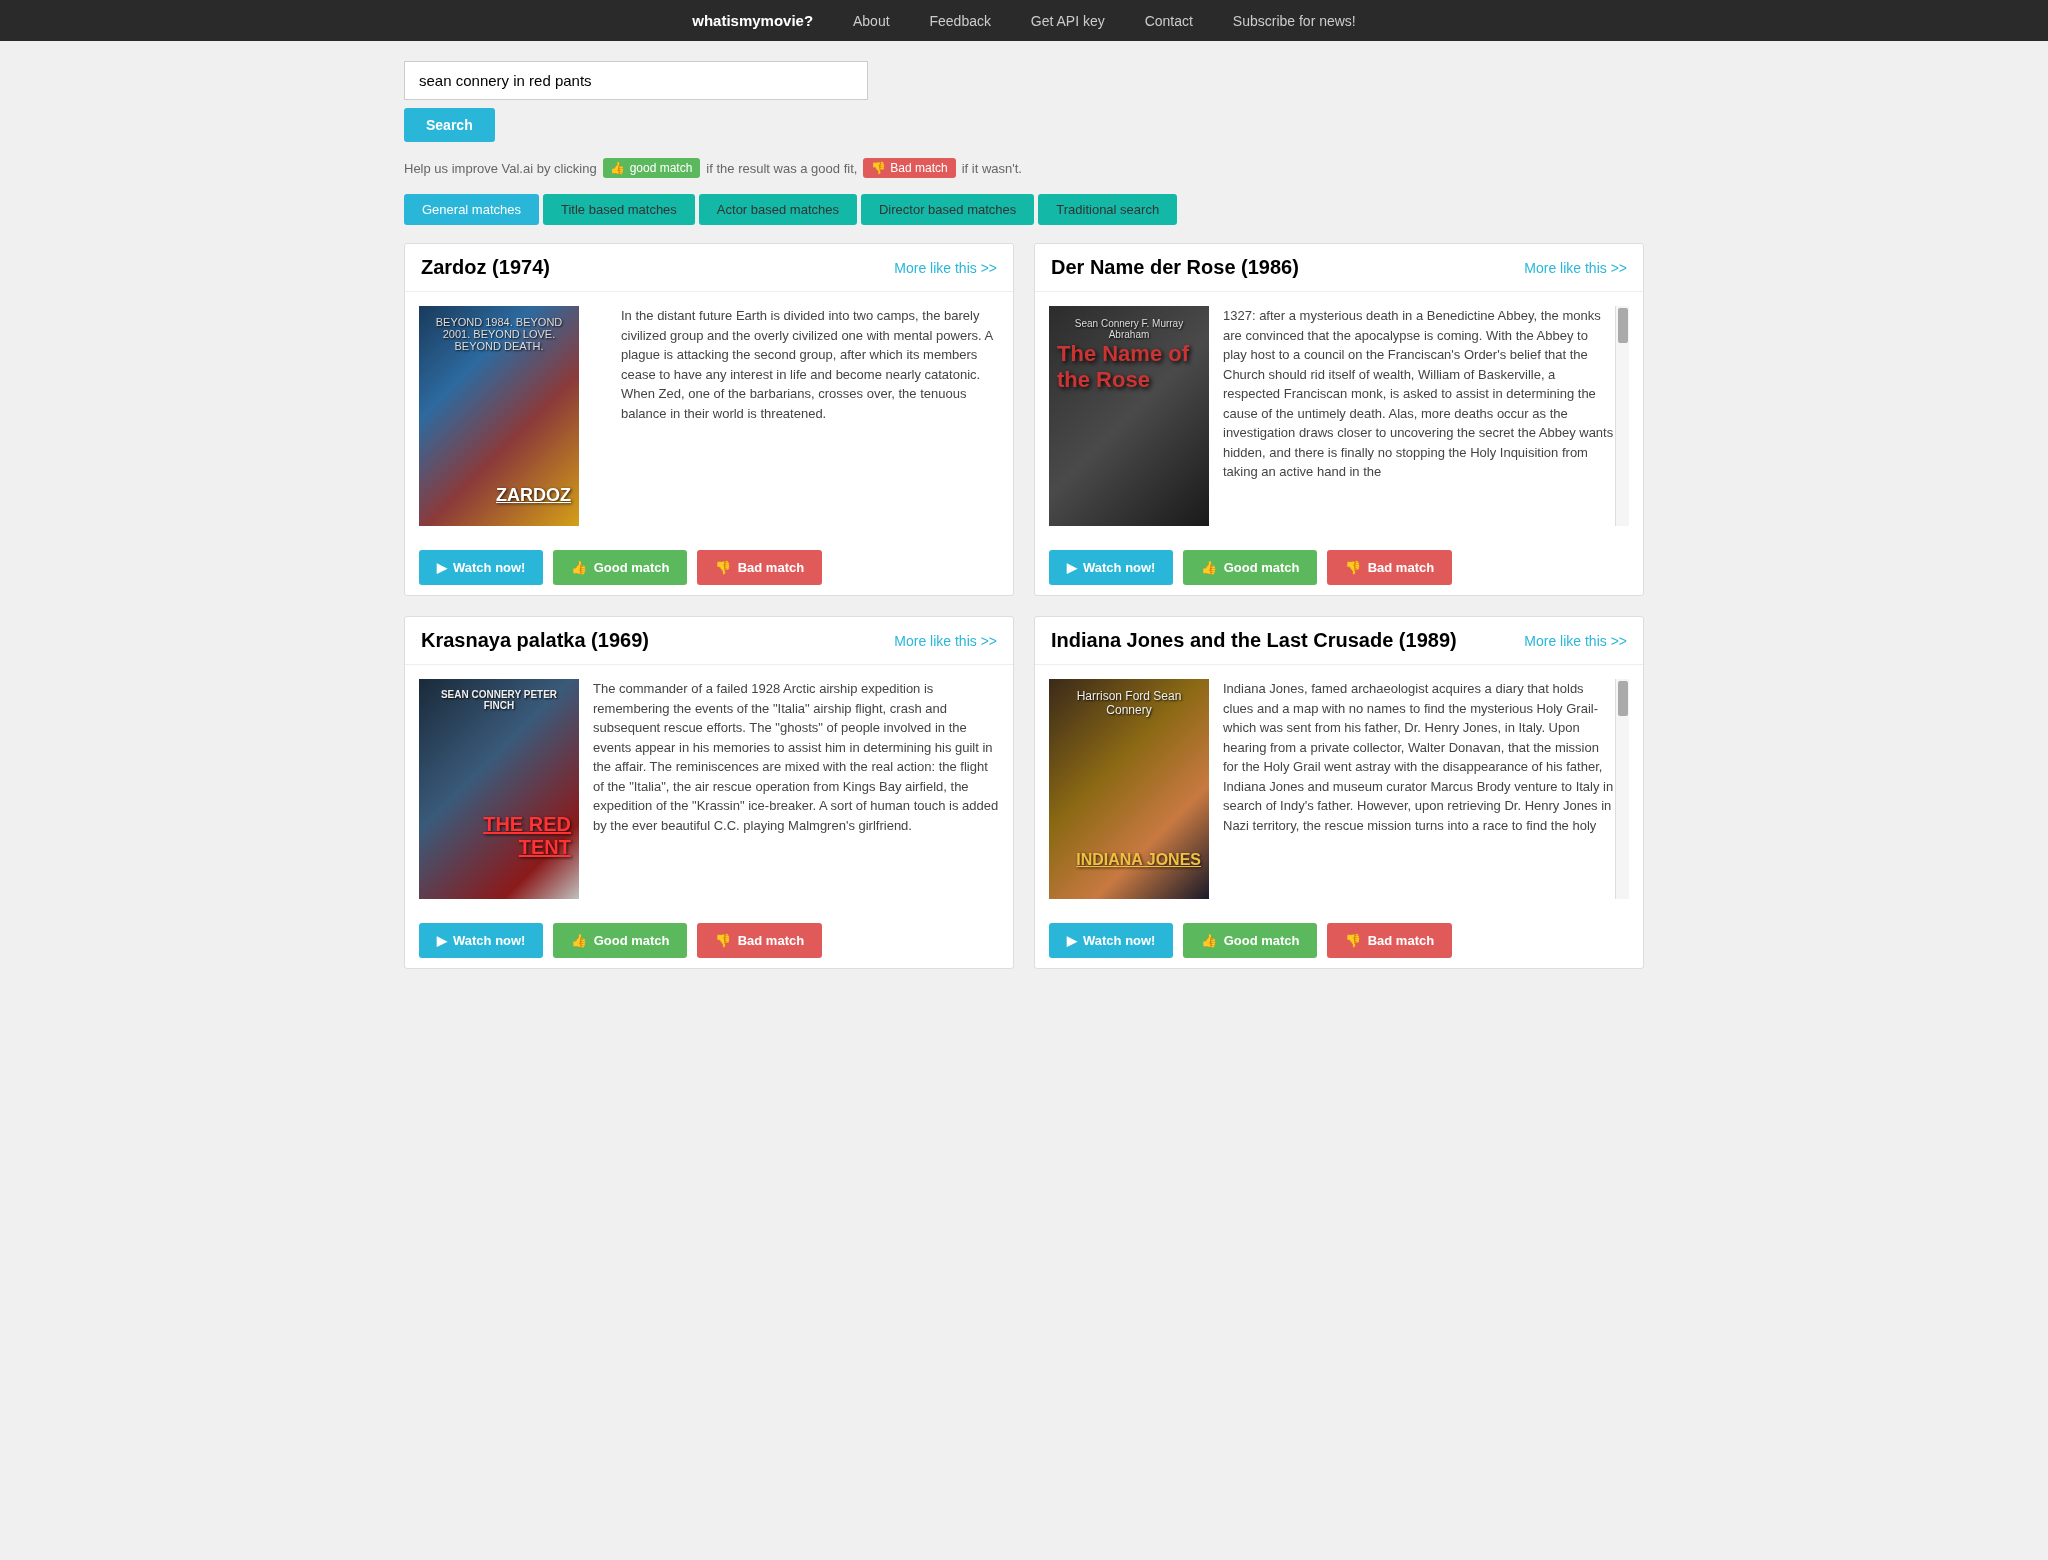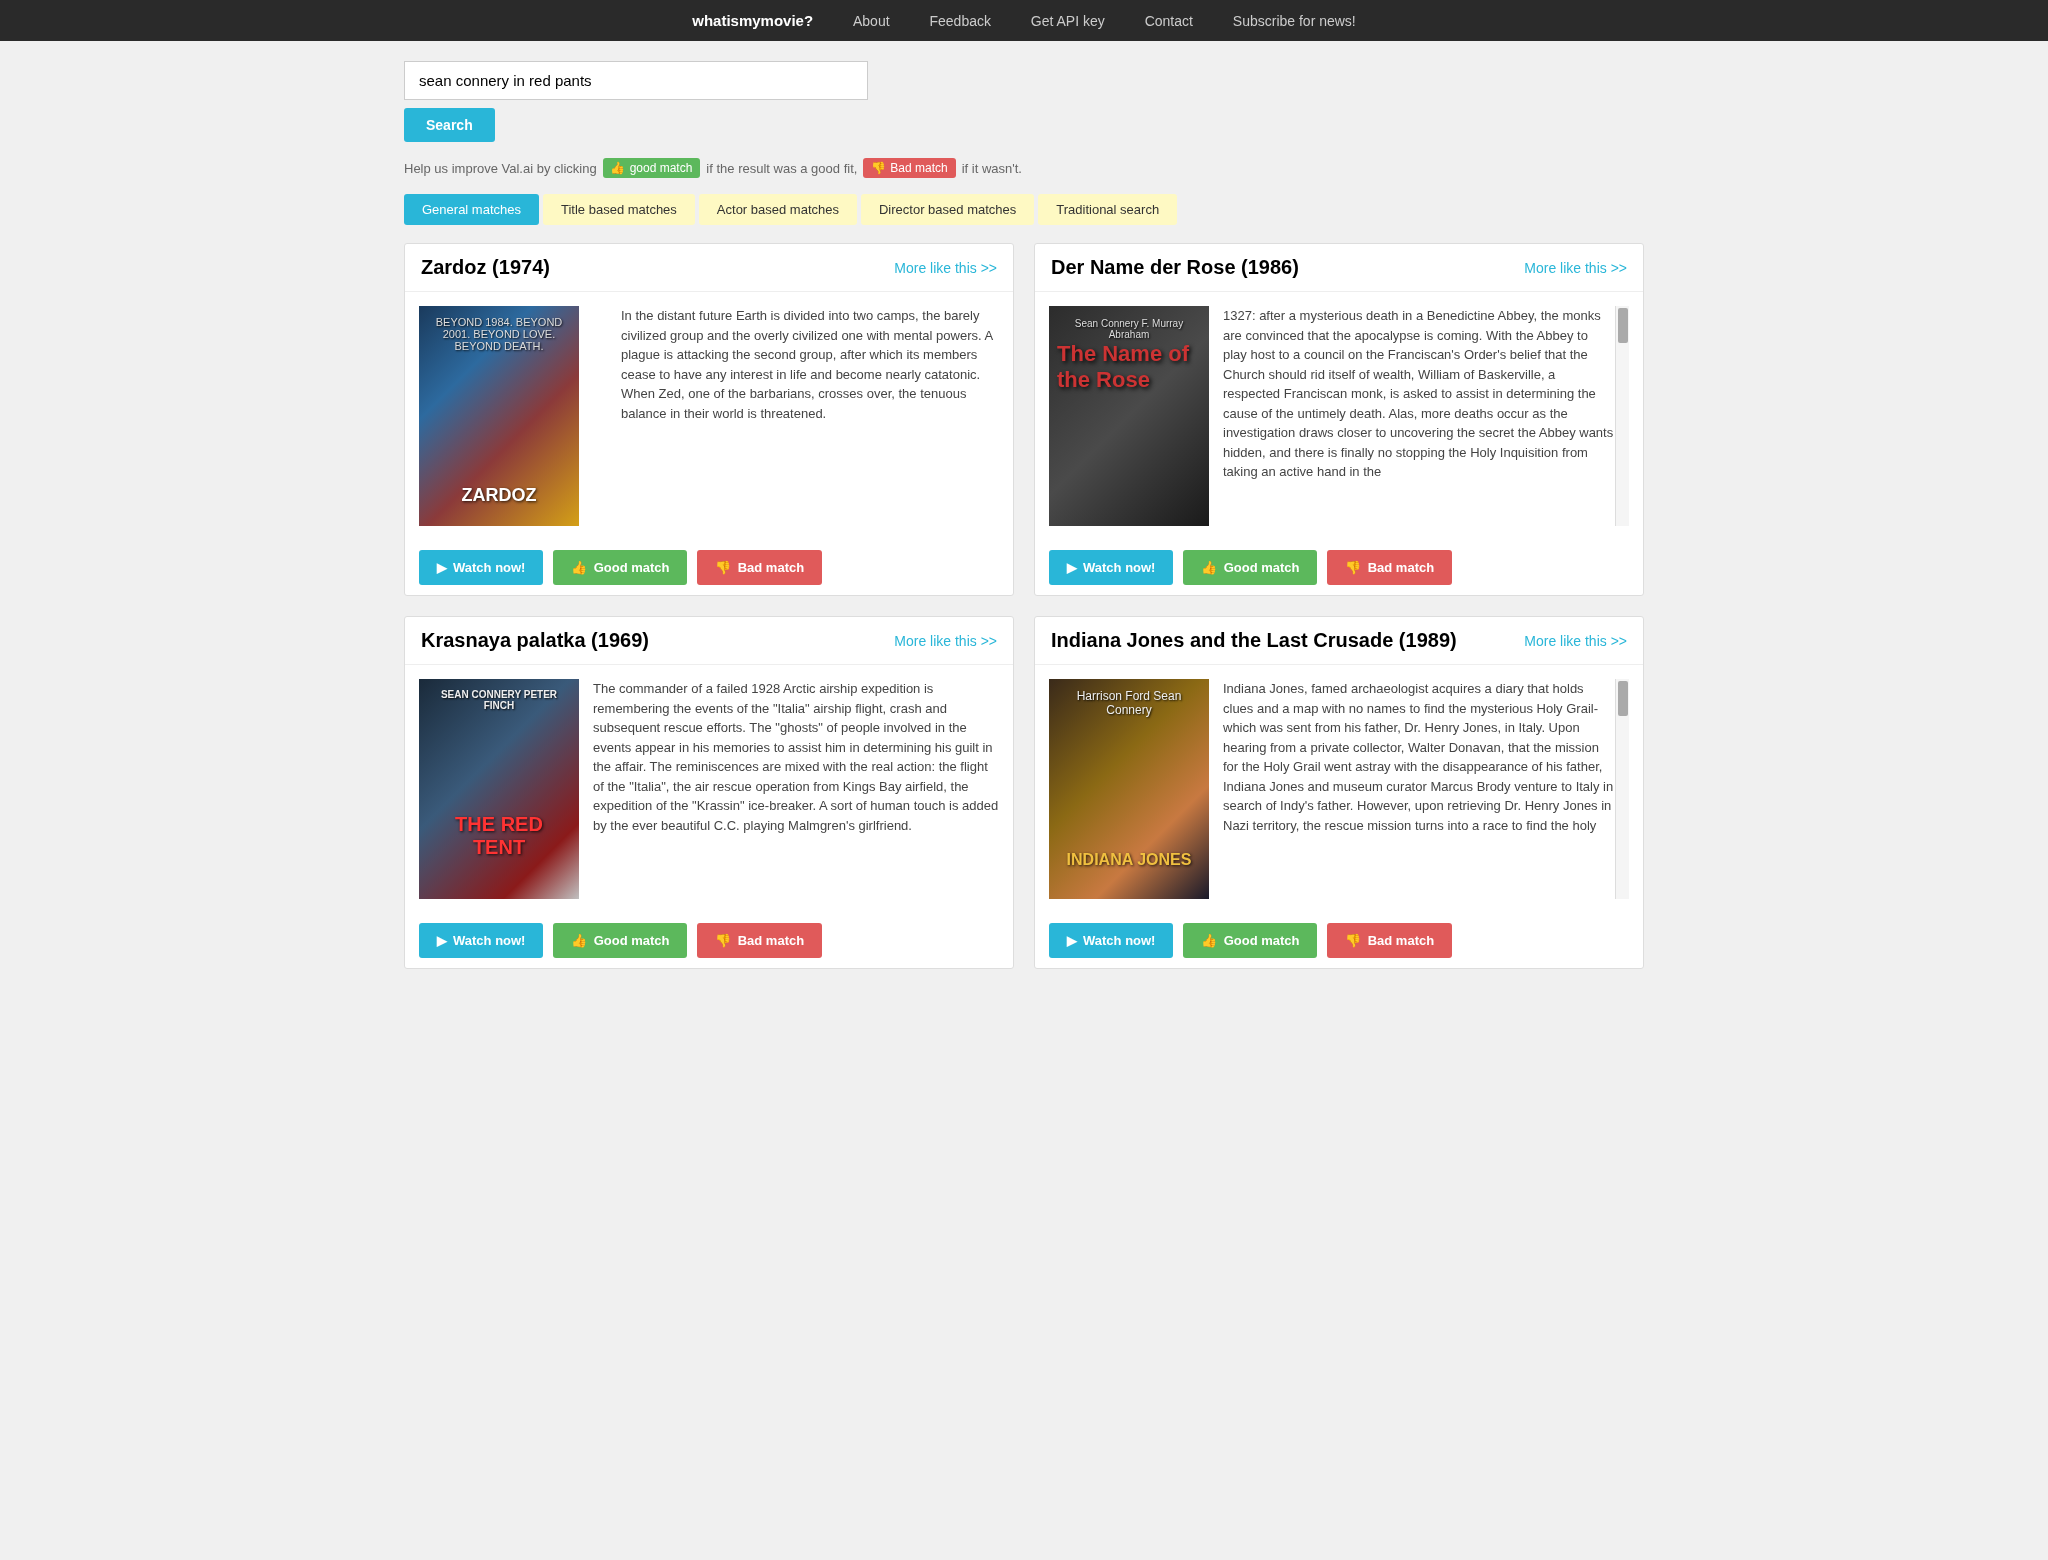--- a/index.html
+++ b/index.html
@@ -90,21 +90,21 @@
     
     .tabs {
       display: flex;
       gap: 4px;
       margin-bottom: 18px;
       flex-wrap: wrap;
     }
     .tab {
       padding: 8px 18px;
       border: none;
-      background: #fef9c3;
+      background: #14b8a6;
       color: #333;
       cursor: pointer;
       border-radius: 3px;
       font-size: 13px;
     }
     .tab.active {
       background: #29b6d8;
       color: #fff;
     }
 
@@ -172,21 +172,22 @@
     }
     .poster-text {
       color: #fff;
       font-weight: bold;
       font-size: 18px;
       text-shadow: 1px 1px 3px rgba(0,0,0,0.8);
       position: absolute;
       bottom: 20px;
       left: 8px;
       right: 8px;
-      text-align: center;
+      text-align: right;
+      text-decoration: underline;
     }
     .poster-sub {
       color: #ddd;
       font-size: 11px;
       position: absolute;
       top: 10px;
       left: 8px;
       right: 8px;
       text-align: center;
       text-shadow: 1px 1px 2px rgba(0,0,0,0.9);

